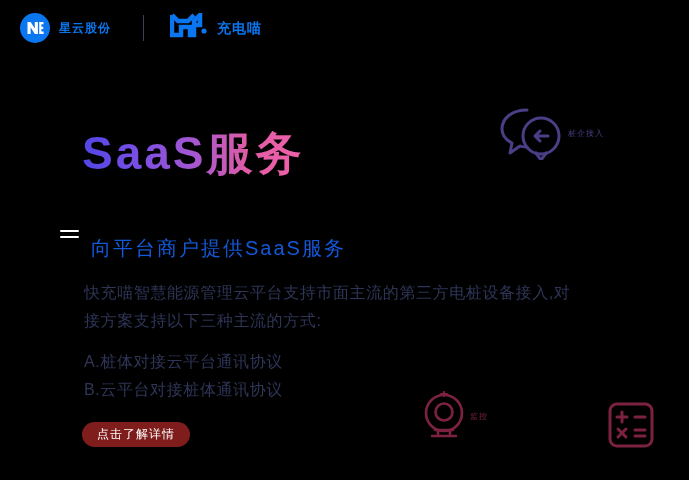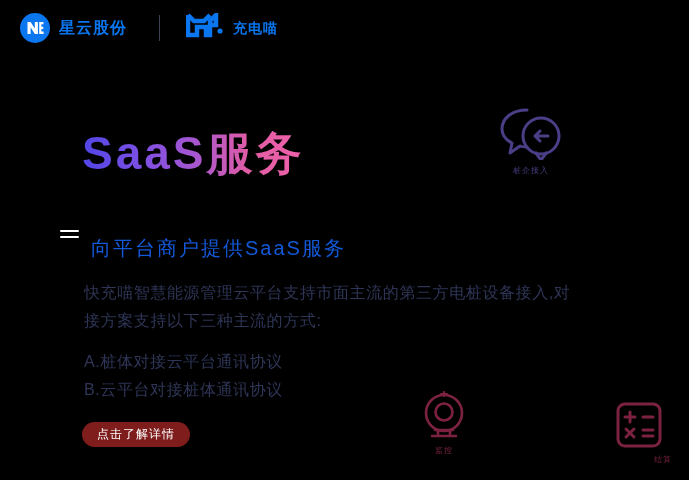--- a/index.html
+++ b/index.html
@@ -29,21 +29,21 @@
   .logo-circle {
     width:30px; height:30px;
     border-radius:50%;
     background:#0A76F0;
     display:flex; align-items:center; justify-content:center;
     flex:none;
   }
   .logo-mark { display:block; }
   .brand-a-name {
     color:#0A76F0;
-    font-size:16px;
+    font-size:12px;
     font-weight:bold;
     letter-spacing:1px;
     line-height:1;
   }
   .divider {
     width:1px; height:26px;
     background:#3a3f52;
     margin:0 26px 0 32px;
     flex:none;
   }
@@ -133,21 +133,21 @@
     cursor:pointer;
     display:flex;
     align-items:center;
     justify-content:center;
   }
 
   
   .feature {
     position:absolute;
     display:flex;
-    flex-direction:column;
+    flex-direction:row;
     align-items:center;
     gap:3px;
     text-align:center;
   }
   .feature-label {
     font-size:8px;
     letter-spacing:1px;
     line-height:1;
     white-space:nowrap;
   }

